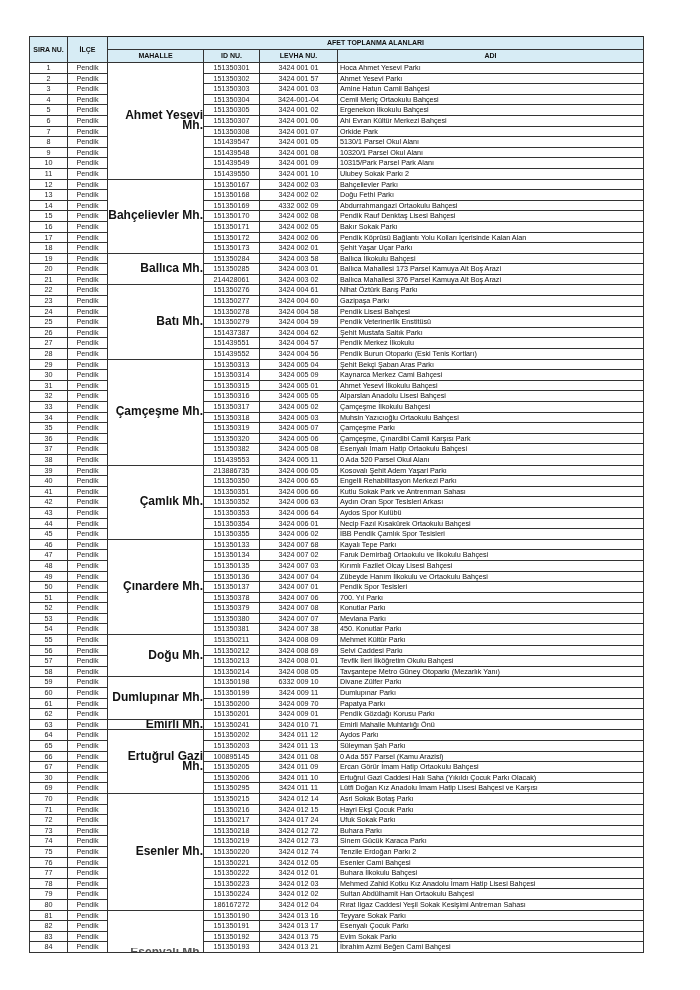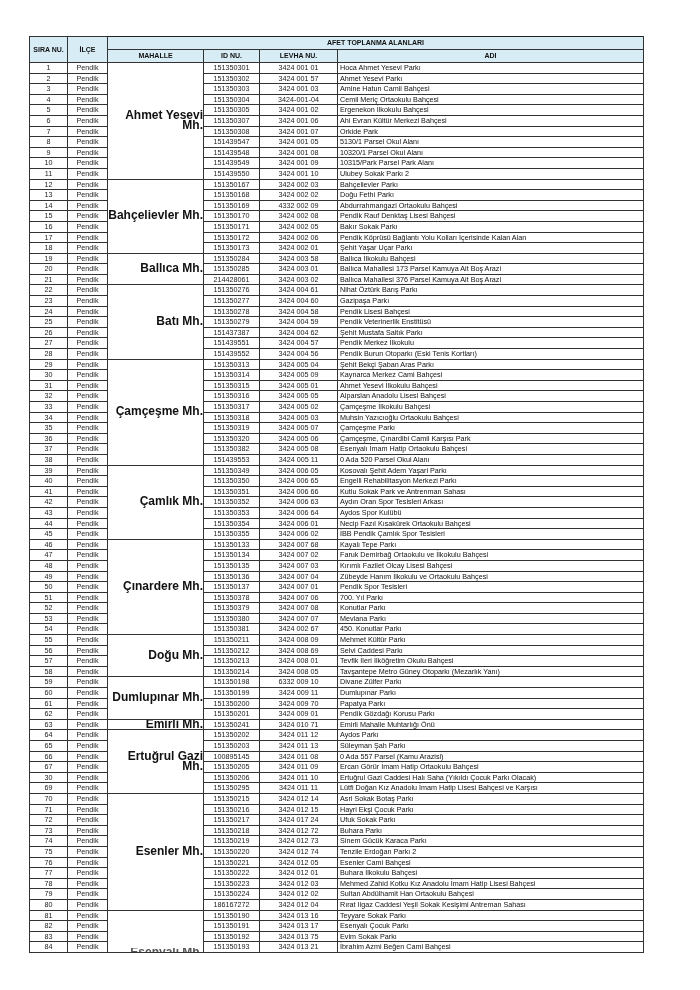--- a/index.html
+++ b/index.html
@@ -316,21 +316,21 @@
           <td class="c">38</td>
           <td class="c">Pendik</td>
           <td class="c">151439553</td>
           <td class="c">3424 005 11</td>
           <td class="adi">0 Ada 520 Parsel Okul Alanı</td>
         </tr>
         <tr class="grp-start">
           <td class="c">39</td>
           <td class="c">Pendik</td>
           <td class="mah" rowspan="7">Çamlık Mh.</td>
-          <td class="c">151350349</td>
+          <td class="c">213886735</td>
           <td class="c">3424 006 05</td>
           <td class="adi">Kosovalı Şehit Adem Yaşari Parkı</td>
         </tr>
         <tr>
           <td class="c">40</td>
           <td class="c">Pendik</td>
           <td class="c">151350350</td>
           <td class="c">3424 006 65</td>
           <td class="adi">Engelli  Rehabilitasyon Merkezi  Parkı</td>
         </tr>
@@ -423,21 +423,21 @@
           <td class="c">53</td>
           <td class="c">Pendik</td>
           <td class="c">151350380</td>
           <td class="c">3424 007 07</td>
           <td class="adi">Mevlana Parkı</td>
         </tr>
         <tr>
           <td class="c">54</td>
           <td class="c">Pendik</td>
           <td class="c">151350381</td>
-          <td class="c">3424 002 67</td>
+          <td class="c">3424 007 38</td>
           <td class="adi">450. Konutlar Parkı</td>
         </tr>
         <tr class="grp-start">
           <td class="c">55</td>
           <td class="c">Pendik</td>
           <td class="mah" rowspan="4">Doğu Mh.</td>
           <td class="c">151350211</td>
           <td class="c">3424 008 09</td>
           <td class="adi">Mehmet Kültür Parkı</td>
         </tr>

